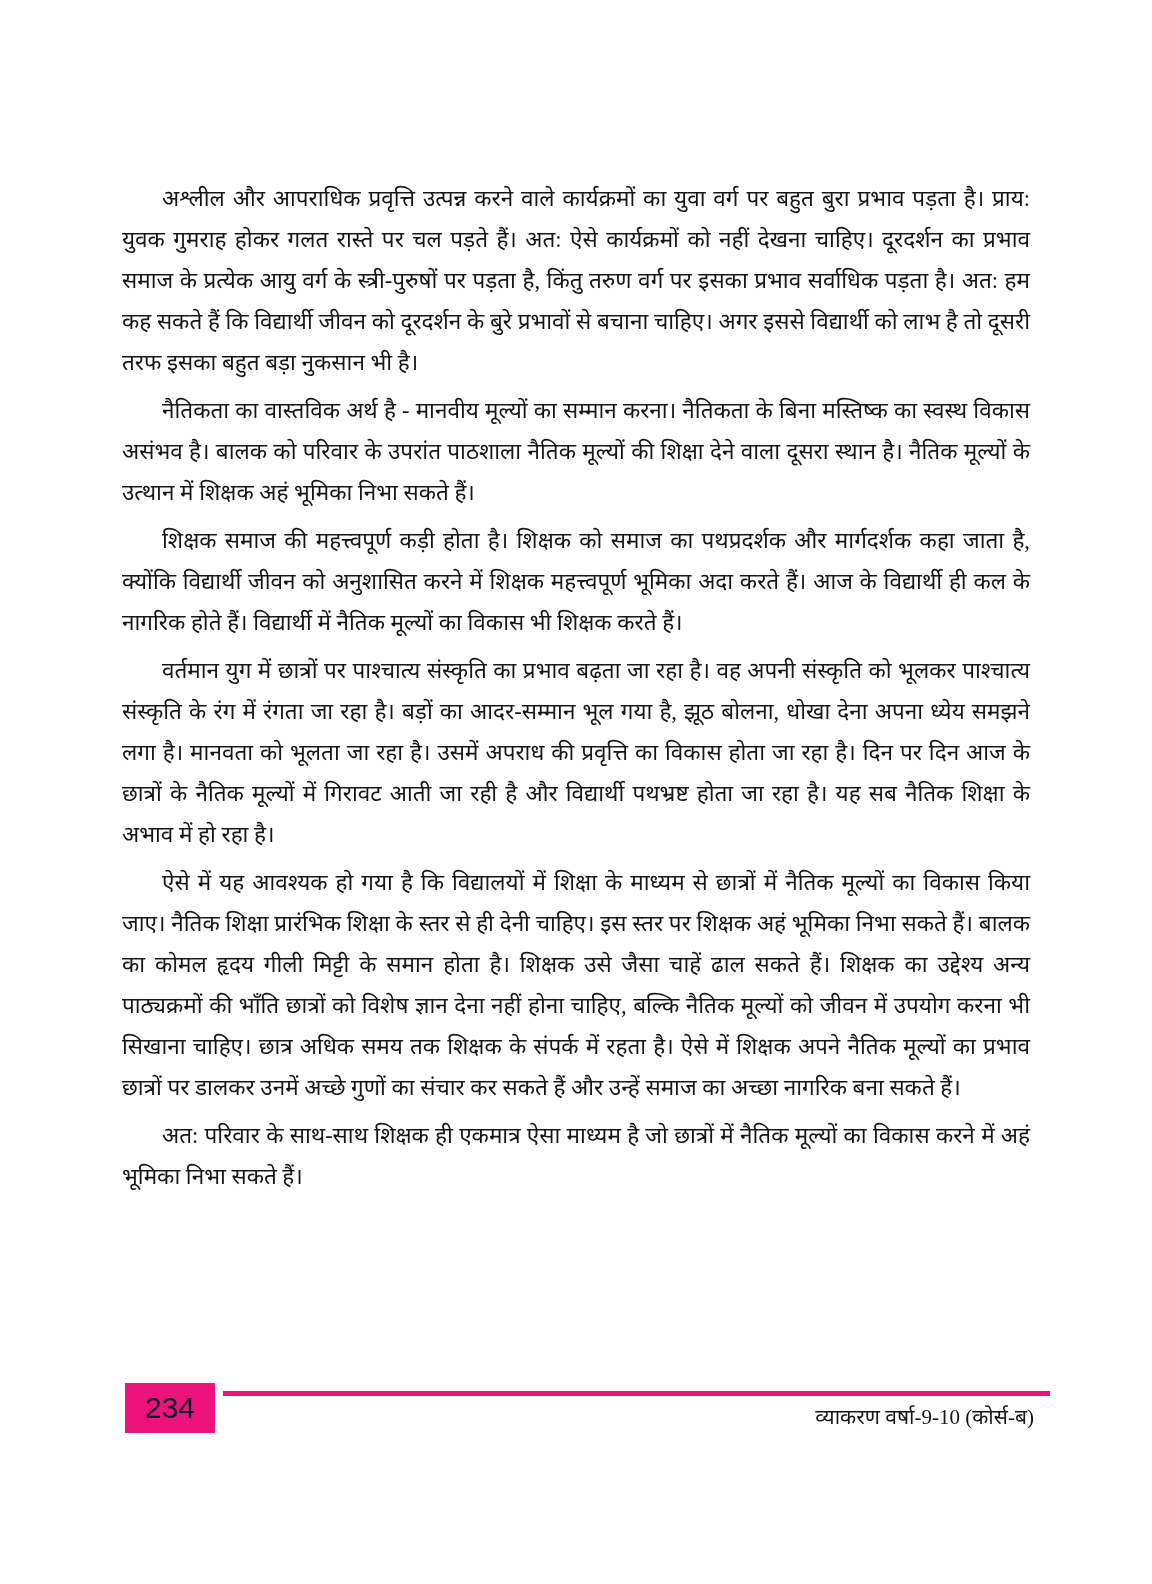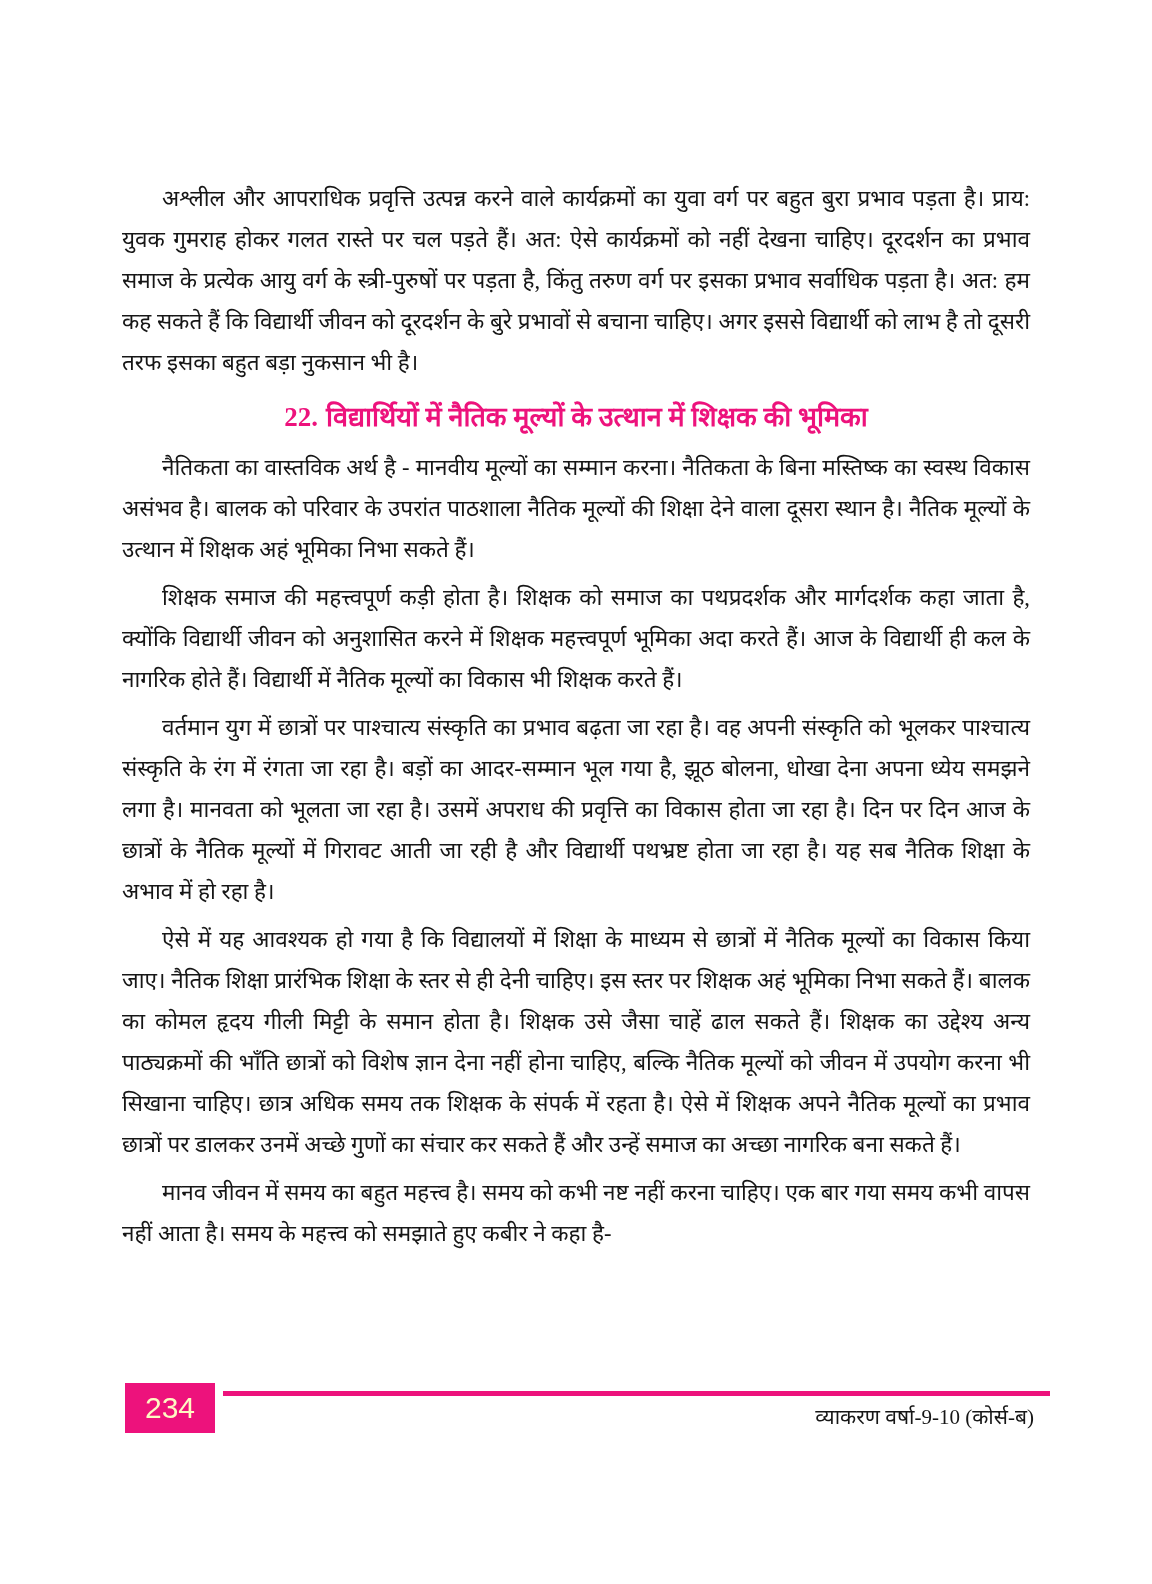--- a/index.html
+++ b/index.html
@@ -45,21 +45,21 @@
     width: 1152px;
     height: 60px;
   }
   .page-number-box {
     position: absolute;
     left: 125px;
     top: 3px;
     width: 90px;
     height: 50px;
     background: #ed127c;
-    color: #fef9c3;
+    color: #0f172a;
     font-size: 30px;
     font-family: "Liberation Sans", sans-serif;
     display: flex;
     align-items: center;
     justify-content: center;
   }
   .footer-rule {
     position: absolute;
     left: 223px;
     top: 11px;
@@ -79,35 +79,32 @@
 </style>
 </head>
 <body>
 
 <div class="page">
 
   <main class="content">
 
     <p class="body-text">अश्लील और आपराधिक प्रवृत्ति उत्पन्न करने वाले कार्यक्रमों का युवा वर्ग पर बहुत बुरा प्रभाव पड़ता है। प्राय: युवक गुमराह होकर गलत रास्ते पर चल पड़ते हैं। अत: ऐसे कार्यक्रमों को नहीं देखना चाहिए। दूरदर्शन का प्रभाव समाज के प्रत्येक आयु वर्ग के स्त्री-पुरुषों पर पड़ता है, किंतु तरुण वर्ग पर इसका प्रभाव सर्वाधिक पड़ता है। अत: हम कह सकते हैं कि विद्यार्थी जीवन को दूरदर्शन के बुरे प्रभावों से बचाना चाहिए। अगर इससे विद्यार्थी को लाभ है तो दूसरी तरफ इसका बहुत बड़ा नुकसान भी है।</p>
 
-    <h2 class="section-heading">
-      <span class="head-num">22.</span><span>विद्यार्थियों में नैतिक मूल्यों के उत्थान में शिक्षक की भूमिका</span>
-    </h2>
 
     <p class="body-text">नैतिकता का वास्तविक अर्थ है - मानवीय मूल्यों का सम्मान करना। नैतिकता के बिना मस्तिष्क का स्वस्थ विकास असंभव है। बालक को परिवार के उपरांत पाठशाला नैतिक मूल्यों की शिक्षा देने वाला दूसरा स्थान है। नैतिक मूल्यों के उत्थान में शिक्षक अहं भूमिका निभा सकते हैं।</p>
 
     <p class="body-text">शिक्षक समाज की महत्त्वपूर्ण कड़ी होता है। शिक्षक को समाज का पथप्रदर्शक और मार्गदर्शक कहा जाता है, क्योंकि विद्यार्थी जीवन को अनुशासित करने में शिक्षक महत्त्वपूर्ण भूमिका अदा करते हैं। आज के विद्यार्थी ही कल के नागरिक होते हैं। विद्यार्थी में नैतिक मूल्यों का विकास भी शिक्षक करते हैं।</p>
 
     <p class="body-text">वर्तमान युग में छात्रों पर पाश्चात्य संस्कृति का प्रभाव बढ़ता जा रहा है। वह अपनी संस्कृति को भूलकर पाश्चात्य संस्कृति के रंग में रंगता जा रहा है। बड़ों का आदर-सम्मान भूल गया है, झूठ बोलना, धोखा देना अपना ध्येय समझने लगा है। मानवता को भूलता जा रहा है। उसमें अपराध की प्रवृत्ति का विकास होता जा रहा है। दिन पर दिन आज के छात्रों के नैतिक मूल्यों में गिरावट आती जा रही है और विद्यार्थी पथभ्रष्ट होता जा रहा है। यह सब नैतिक शिक्षा के अभाव में हो रहा है।</p>
 
     <p class="body-text">ऐसे में यह आवश्यक हो गया है कि विद्यालयों में शिक्षा के माध्यम से छात्रों में नैतिक मूल्यों का विकास किया जाए। नैतिक शिक्षा प्रारंभिक शिक्षा के स्तर से ही देनी चाहिए। इस स्तर पर शिक्षक अहं भूमिका निभा सकते हैं। बालक का कोमल हृदय गीली मिट्टी के समान होता है। शिक्षक उसे जैसा चाहें ढाल सकते हैं। शिक्षक का उद्देश्य अन्य पाठ्यक्रमों की भाँति छात्रों को विशेष ज्ञान देना नहीं होना चाहिए, बल्कि नैतिक मूल्यों को जीवन में उपयोग करना भी सिखाना चाहिए। छात्र अधिक समय तक शिक्षक के संपर्क में रहता है। ऐसे में शिक्षक अपने नैतिक मूल्यों का प्रभाव छात्रों पर डालकर उनमें अच्छे गुणों का संचार कर सकते हैं और उन्हें समाज का अच्छा नागरिक बना सकते हैं।</p>
 
+    <p class="body-text">अत: परिवार के साथ-साथ शिक्षक ही एकमात्र ऐसा माध्यम है जो छात्रों में नैतिक मूल्यों का विकास करने में अहं भूमिका निभा सकते हैं।</p>
 
 
-    <p class="body-text">मानव जीवन में समय का बहुत महत्त्व है। समय को कभी नष्ट नहीं करना चाहिए। एक बार गया समय कभी वापस नहीं आता है। समय के महत्त्व को समझाते हुए कबीर ने कहा है-</p>
 
   </main>
 
   <footer class="footer-area">
     <div class="page-number-box">234</div>
     <div class="footer-rule"></div>
     <div class="footer-title">व्याकरण वर्षा-9-10 (कोर्स-ब)</div>
   </footer>
 
 </div>

